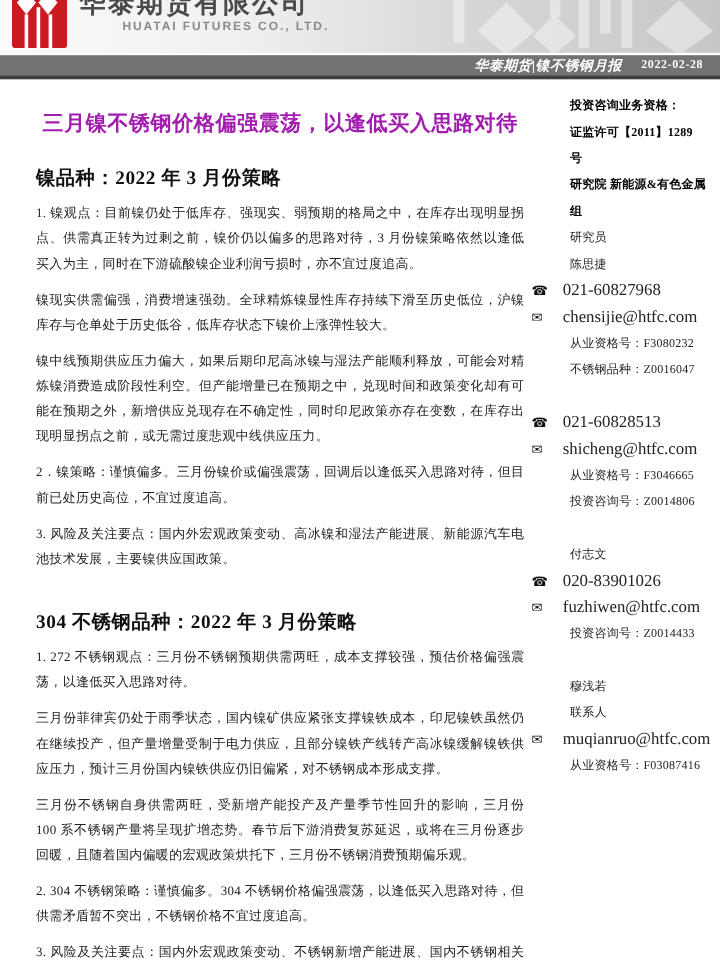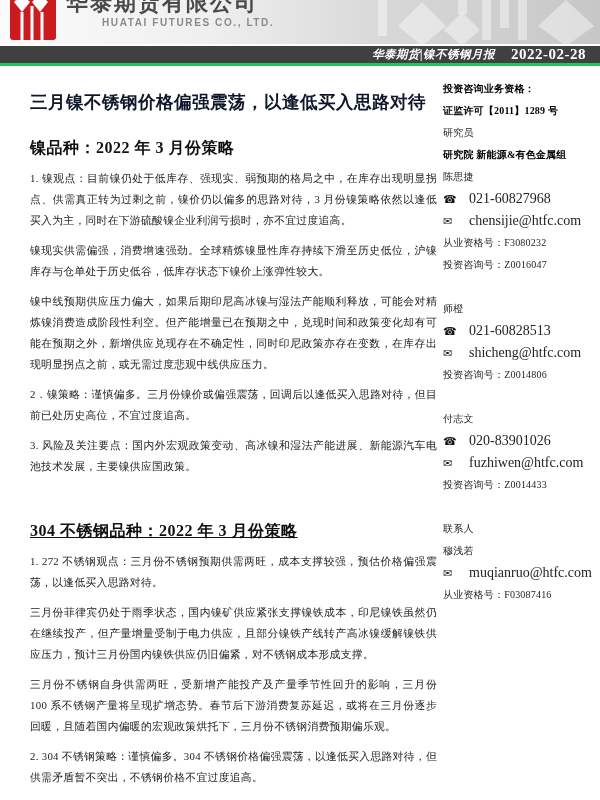--- a/index.html
+++ b/index.html
@@ -34,56 +34,56 @@
     letter-spacing:1.6px; line-height:14px; white-space:nowrap;
     font-family:"Liberation Sans","DejaVu Sans",sans-serif;
     padding-left:36px;
   }
   .brand-deco { position:absolute; right:0; top:0; height:46px; }
 
   
   .banner {
     margin-top:2px;
     height:20px;
-    background:#404040;
-    border-bottom:3px solid #22c55e;
+    background:#737373;
+    border-bottom:3px solid #404040;
     display:flex; align-items:center; justify-content:flex-end;
     padding-right:14px;
   }
   .banner-text {
     color:#fff; font-size:11.5px; font-weight:bold; font-style:italic;
     letter-spacing:0.5px;
   }
   .banner-date {
-    color:#fff; font-size:15px; font-weight:bold;
+    color:#fff; font-size:10px; font-weight:bold;
     margin-left:16px; letter-spacing:0.5px;
     font-family:"Liberation Serif",serif;
   }
 
   
   .content { display:flex; padding:0 10px 0 30px; }
   .col-left { width:407px; flex:none; }
   .col-right { width:147px; flex:none; margin-left:6px; padding-top:12px; }
 
   .doc-title {
-    font-size:17.5px; font-weight:bold; text-align:left;
-    margin:24px 0 0 0; letter-spacing:0.5px; color:#0f172a;
+    font-size:17.5px; font-weight:bold; text-align:center;
+    margin:24px 0 0 0; letter-spacing:0.5px; color:#a21caf;
   }
   .sec-heading {
     font-size:16px; font-weight:bold; color:#111;
     margin-top:24px; margin-bottom:4px; letter-spacing:0.5px;
   }
-  .sec-heading.second { margin-top:44px;text-decoration:underline; }
+  .sec-heading.second { margin-top:31px; }
   .para {
     font-size:10.8px; line-height:21px; text-align:justify;
     margin-top:9px; color:#222; letter-spacing:0.3px;
   }
 
   
-  .sb-line { font-size:10px; line-height:22px; color:#222; letter-spacing:0.2px; }
+  .sb-line { font-size:10px; line-height:22px; color:#222; letter-spacing:0.2px;margin-left:32px; }
   .sb-bold { font-weight:bold; color:#000; }
   .sb-gap { height:22px; }
   .sb-row { display:flex; align-items:baseline; font-size:10px; line-height:22px; }
   .sb-icon { width:26px; flex:none; font-size:11px; color:#111; }
   .sb-val { font-family:"Liberation Serif",serif; font-size:14px; color:#222; }
 </style>
 </head>
 <body>
 
 <div class="brandbar">
@@ -136,65 +136,65 @@
     <p class="para">1. 272 不锈钢观点：三月份不锈钢预期供需两旺，成本支撑较强，预估价格偏强震荡，以逢低买入思路对待。</p>
     <p class="para">三月份菲律宾仍处于雨季状态，国内镍矿供应紧张支撑镍铁成本，印尼镍铁虽然仍在继续投产，但产量增量受制于电力供应，且部分镍铁产线转产高冰镍缓解镍铁供应压力，预计三月份国内镍铁供应仍旧偏紧，对不锈钢成本形成支撑。</p>
     <p class="para">三月份不锈钢自身供需两旺，受新增产能投产及产量季节性回升的影响，三月份 100 系不锈钢产量将呈现扩增态势。春节后下游消费复苏延迟，或将在三月份逐步回暖，且随着国内偏暖的宏观政策烘托下，三月份不锈钢消费预期偏乐观。</p>
     <p class="para">2. 304 不锈钢策略：谨慎偏多。304 不锈钢价格偏强震荡，以逢低买入思路对待，但供需矛盾暂不突出，不锈钢价格不宜过度追高。</p>
     <p class="para">3. 风险及关注要点：国内外宏观政策变动、不锈钢新增产能进展、国内不锈钢相关政策，不锈钢消费与库存。</p>
   </div>
 
   <div class="col-right">
     <div class="sb-line sb-bold">投资咨询业务资格：</div>
     <div class="sb-line sb-bold">证监许可【2011】1289 号</div>
+    <div class="sb-line sb-bold">研究院 新能源&amp;有色金属组</div>
+
     <div class="sb-line">研究员</div>
-
-    <div class="sb-line sb-bold">研究院 新能源&amp;有色金属组</div>
 
     <div class="sb-line">陈思捷</div>
     <div class="sb-row">
       <span class="sb-icon">☎</span>
       <span class="sb-val">021-60827968</span>
     </div>
     <div class="sb-row">
       <span class="sb-icon">✉</span>
       <span class="sb-val">chensijie@htfc.com</span>
     </div>
     <div class="sb-line">从业资格号：F3080232</div>
-    <div class="sb-line">投资咨询号：Z0016047</div>
+    <div class="sb-line">不锈钢品种：Z0016047</div>
 
     <div class="sb-gap"></div>
 
-    <div class="sb-line">师橙</div>
     <div class="sb-row">
       <span class="sb-icon">☎</span>
       <span class="sb-val">021-60828513</span>
     </div>
     <div class="sb-row">
       <span class="sb-icon">✉</span>
       <span class="sb-val">shicheng@htfc.com</span>
     </div>
+    <div class="sb-line">从业资格号：F3046665</div>
     <div class="sb-line">投资咨询号：Z0014806</div>
 
     <div class="sb-gap"></div>
 
     <div class="sb-line">付志文</div>
     <div class="sb-row">
       <span class="sb-icon">☎</span>
       <span class="sb-val">020-83901026</span>
     </div>
     <div class="sb-row">
       <span class="sb-icon">✉</span>
       <span class="sb-val">fuzhiwen@htfc.com</span>
     </div>
     <div class="sb-line">投资咨询号：Z0014433</div>
 
     <div class="sb-gap"></div>
 
+    <div class="sb-line">穆浅若</div>
     <div class="sb-line">联系人</div>
-    <div class="sb-line">穆浅若</div>
     <div class="sb-row">
       <span class="sb-icon">✉</span>
       <span class="sb-val">muqianruo@htfc.com</span>
     </div>
     <div class="sb-line">从业资格号：F03087416</div>
   </div>
 </div>
 
 </body></html>

